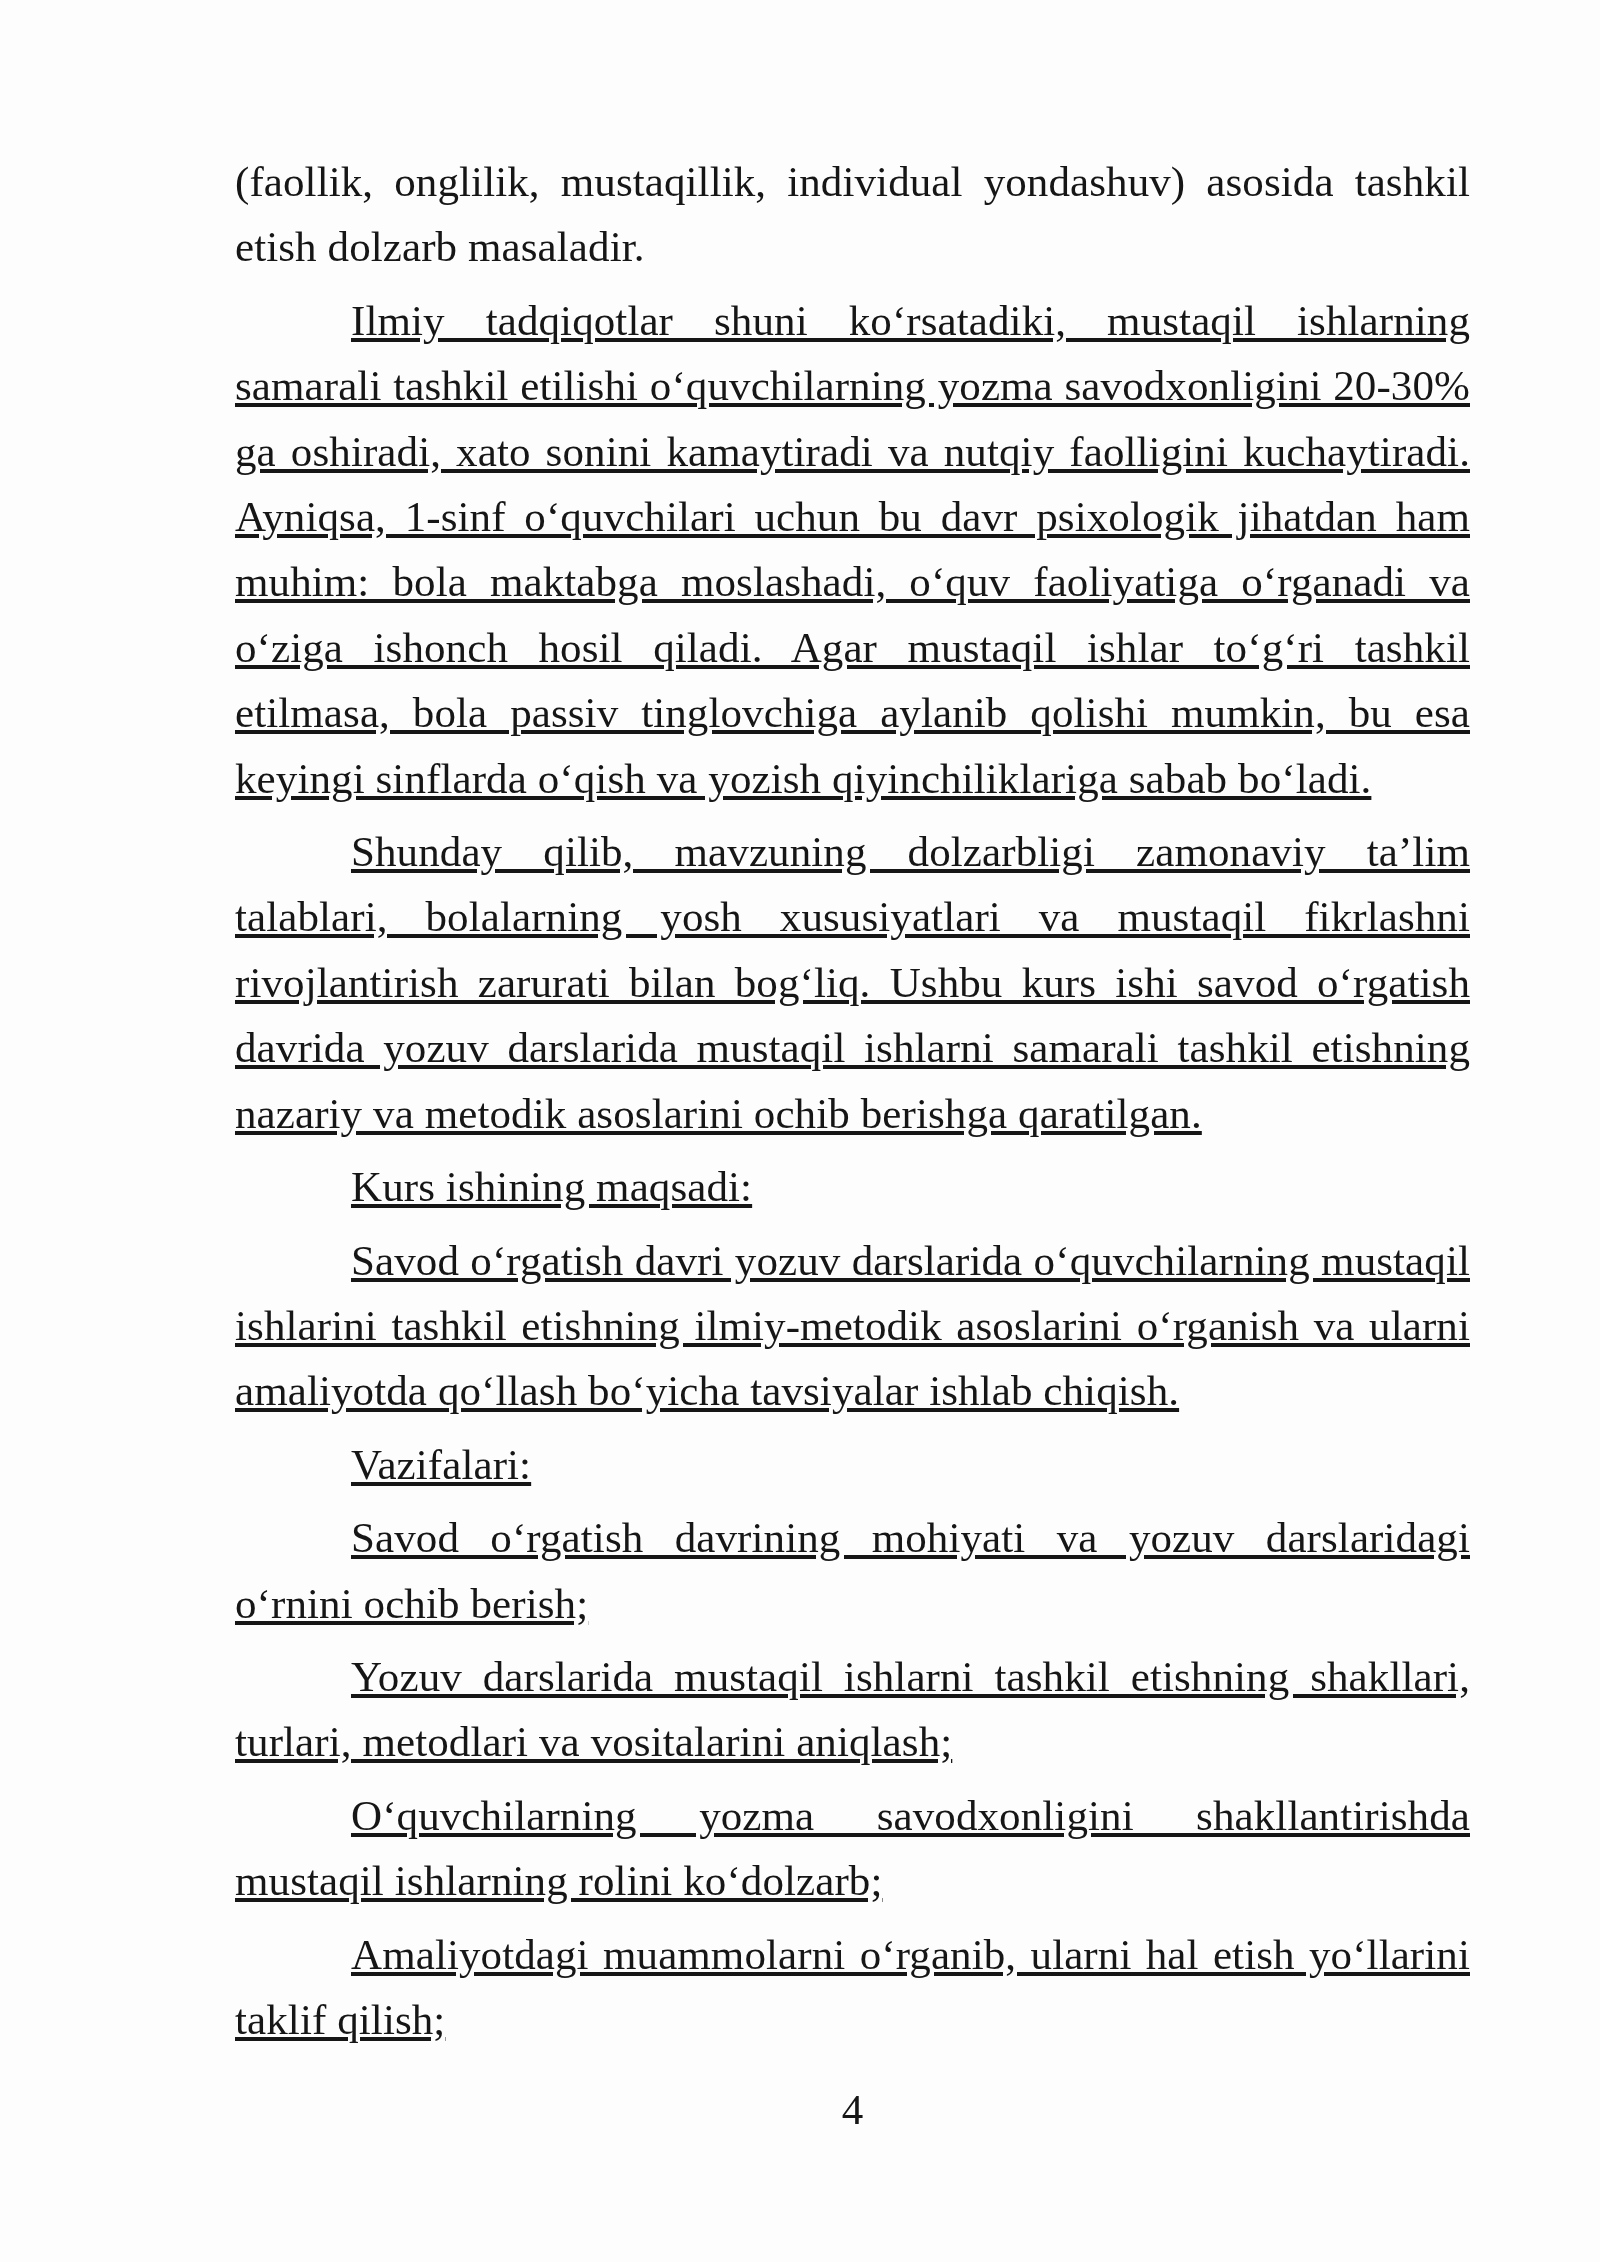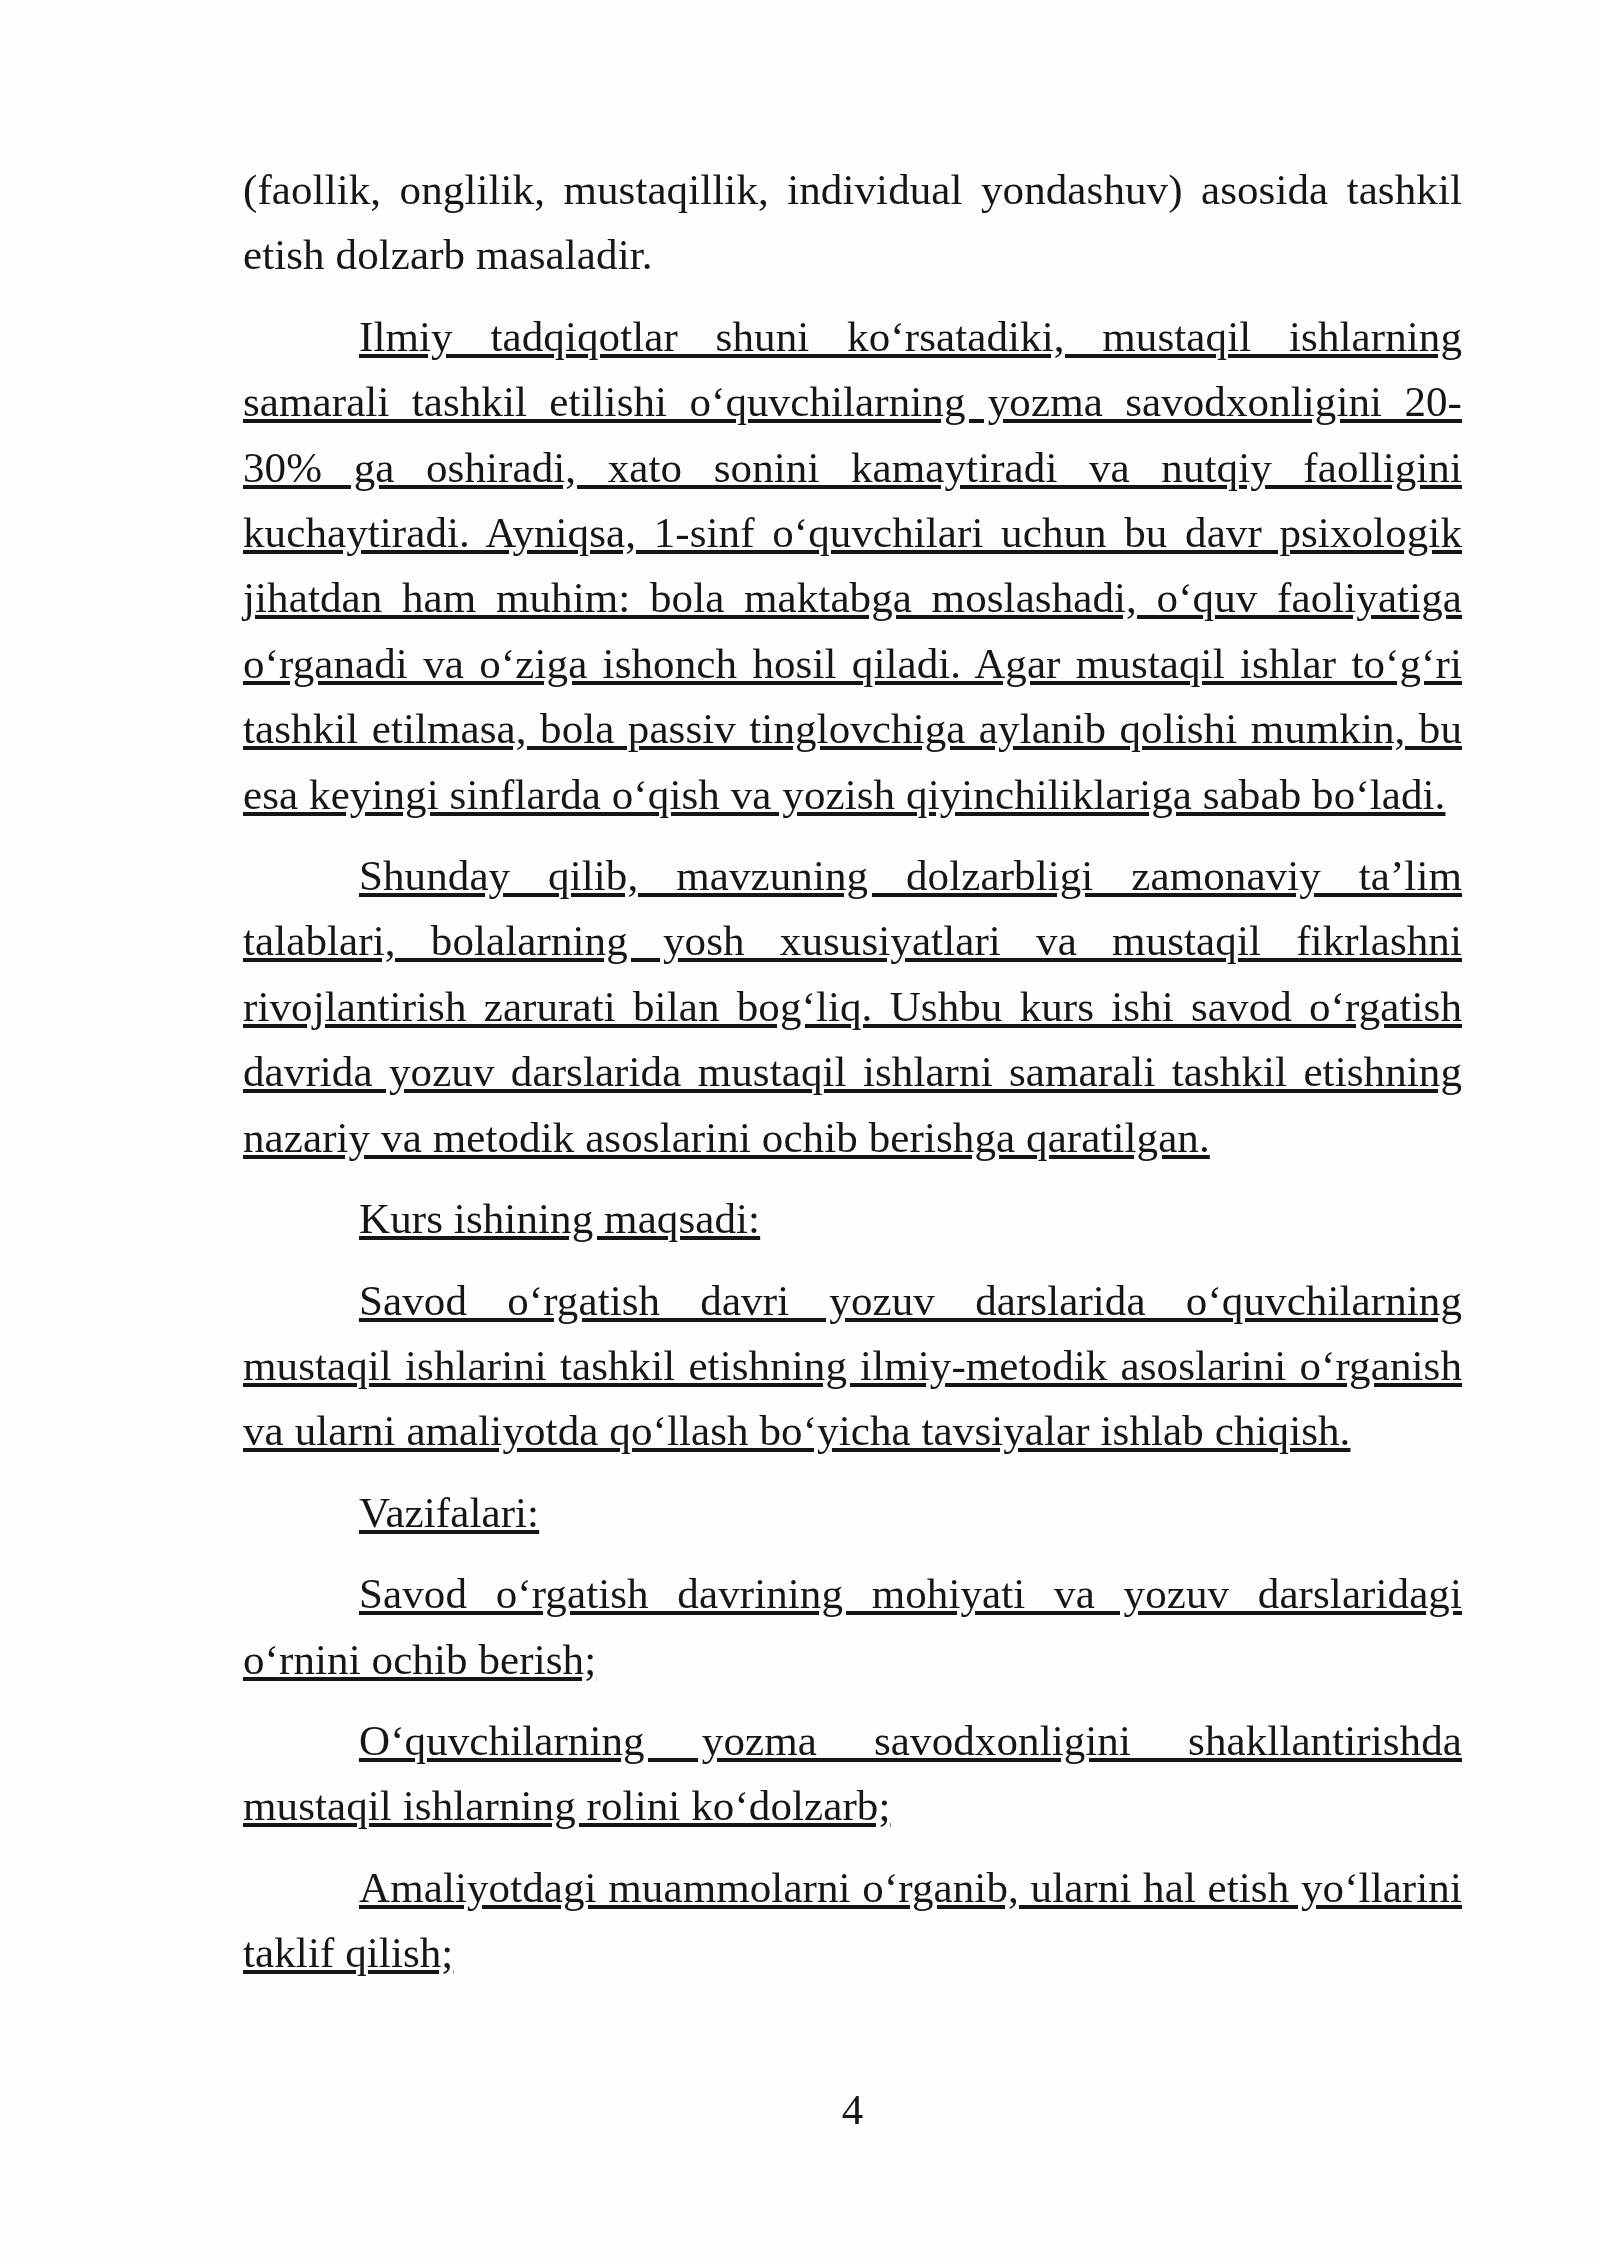--- a/index.html
+++ b/index.html
@@ -20,21 +20,21 @@
     position: absolute;
     left: 227px;
     top: 141px;
     width: 1251px;
     font-size: 43px;
     line-height: 65.4px;
     text-align: justify;
     letter-spacing: 0.1px;
   }
   .para {
-    margin: 16px;
+    margin: 8px;
     padding: 0;
   }
   .para.indent {
     text-indent: 116px;
     text-decoration: underline;
   }
   .para.no-indent {
     text-indent: 0;
   }
   .page-footer {
@@ -52,20 +52,21 @@
 
 <div class="page">
   <main class="body-text">
     <p class="para no-indent">(faollik, onglilik, mustaqillik, individual yondashuv) asosida tashkil etish dolzarb masaladir.</p>
     <p class="para indent">Ilmiy tadqiqotlar shuni ko‘rsatadiki, mustaqil ishlarning samarali tashkil etilishi o‘quvchilarning yozma savodxonligini 20-30% ga oshiradi, xato sonini kamaytiradi va nutqiy faolligini kuchaytiradi. Ayniqsa, 1-sinf o‘quvchilari uchun bu davr psixologik jihatdan ham muhim: bola maktabga moslashadi, o‘quv faoliyatiga o‘rganadi va o‘ziga ishonch hosil qiladi. Agar mustaqil ishlar to‘g‘ri tashkil etilmasa, bola passiv tinglovchiga aylanib qolishi mumkin, bu esa keyingi sinflarda o‘qish va yozish qiyinchiliklariga sabab bo‘ladi.</p>
     <p class="para indent">Shunday qilib, mavzuning dolzarbligi zamonaviy ta’lim talablari, bolalarning yosh xususiyatlari va mustaqil fikrlashni rivojlantirish zarurati bilan bog‘liq. Ushbu kurs ishi savod o‘rgatish davrida yozuv darslarida mustaqil ishlarni samarali tashkil etishning nazariy va metodik asoslarini ochib berishga qaratilgan.</p>
     <p class="para indent">Kurs ishining maqsadi:</p>
     <p class="para indent">Savod o‘rgatish davri yozuv darslarida o‘quvchilarning mustaqil ishlarini tashkil etishning ilmiy-metodik asoslarini o‘rganish va ularni amaliyotda qo‘llash bo‘yicha tavsiyalar ishlab chiqish.</p>
     <p class="para indent">Vazifalari:</p>
     <p class="para indent">Savod o‘rgatish davrining mohiyati va yozuv darslaridagi o‘rnini ochib berish;</p>
+    <p class="para indent">Yozuv darslarida mustaqil ishlarni tashkil etishning shakllari, turlari, metodlari va vositalarini aniqlash;</p>
     <p class="para indent">O‘quvchilarning yozma savodxonligini shakllantirishda mustaqil ishlarning rolini ko‘dolzarb;</p>
     <p class="para indent">Amaliyotdagi muammolarni o‘rganib, ularni hal etish yo‘llarini taklif qilish;</p>
   </main>
 
   <footer class="page-footer">
     <span>4</span>
   </footer>
 </div>
 
 </body></html>

